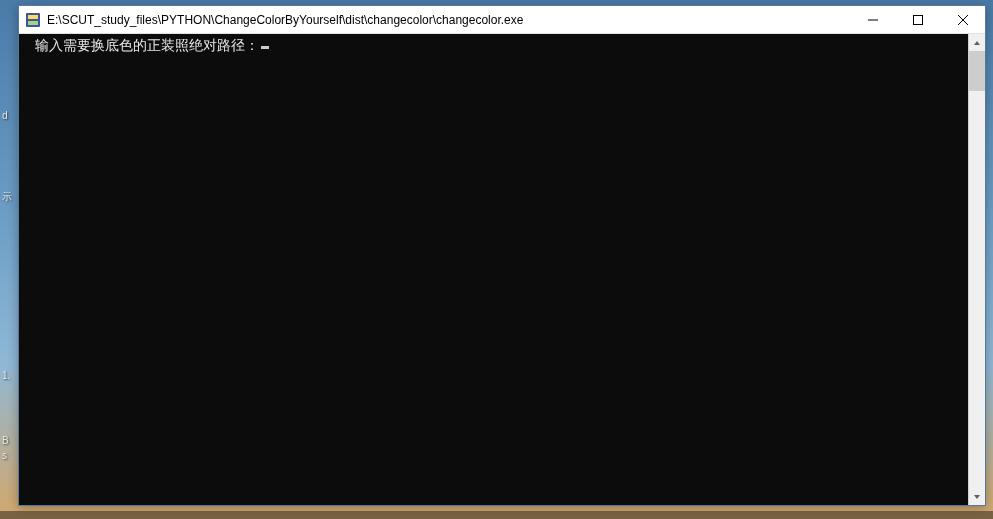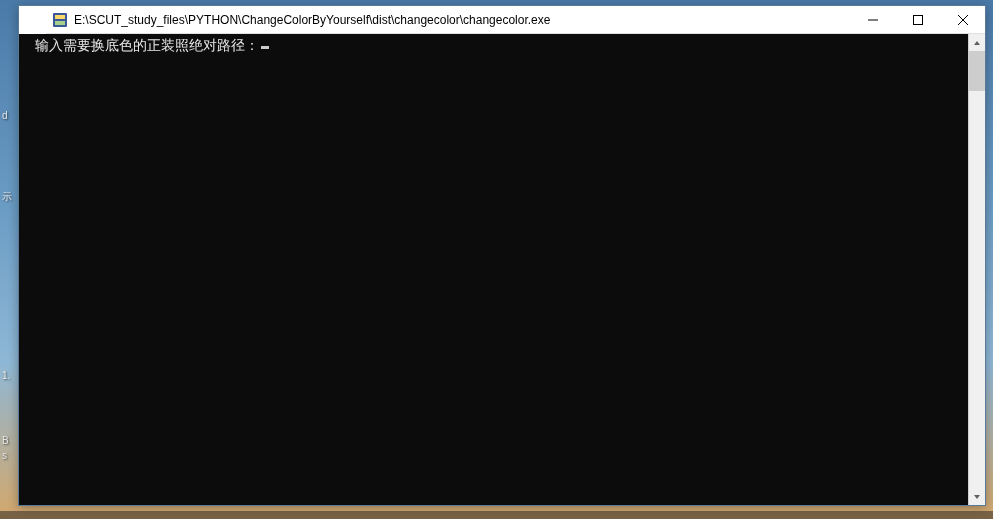--- a/index.html
+++ b/index.html
@@ -39,21 +39,20 @@
       background: #fff;
       border: 1px solid #5a7a9a;
       box-shadow: 0 2px 10px rgba(0,0,0,0.3);
     }
     .titlebar {
       height: 28px;
       background: #fff;
       display: flex;
       align-items: center;
       border-bottom: 1px solid #e0e0e0;
-      margin-left: 27px;
     }
     .titlebar-icon {
       width: 16px;
       height: 16px;
       margin-left: 6px;
       margin-right: 6px;
       flex-shrink: 0;
     }
     .titlebar-title {
       flex: 1;

